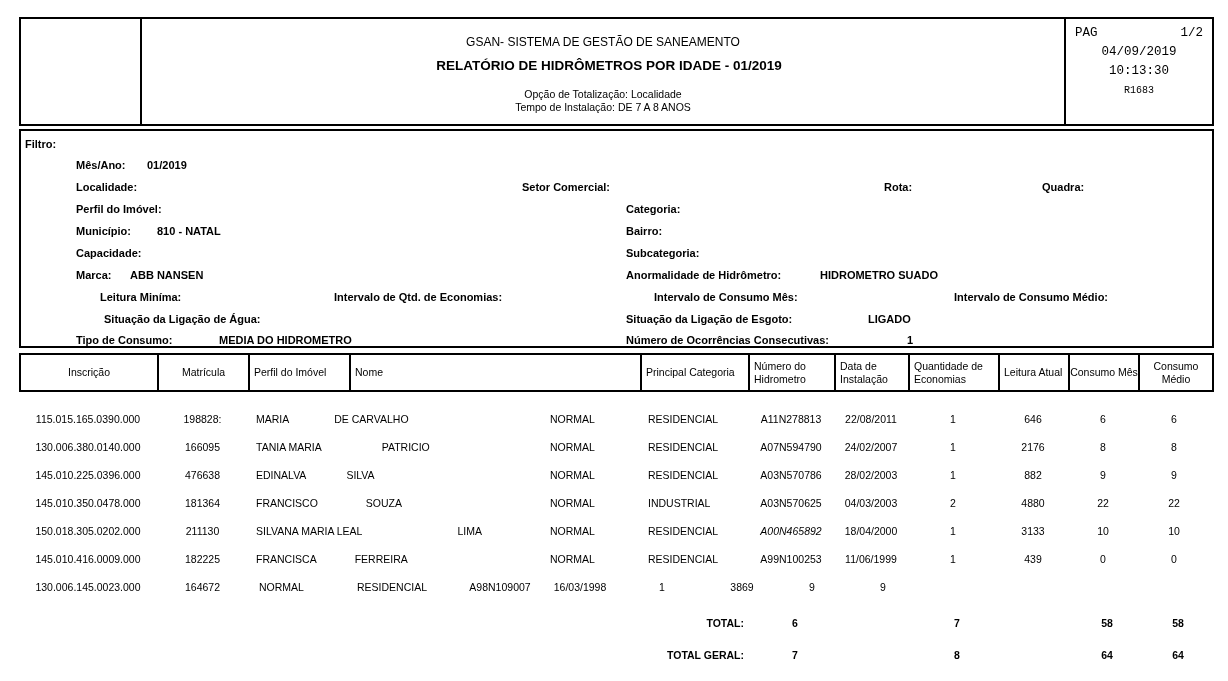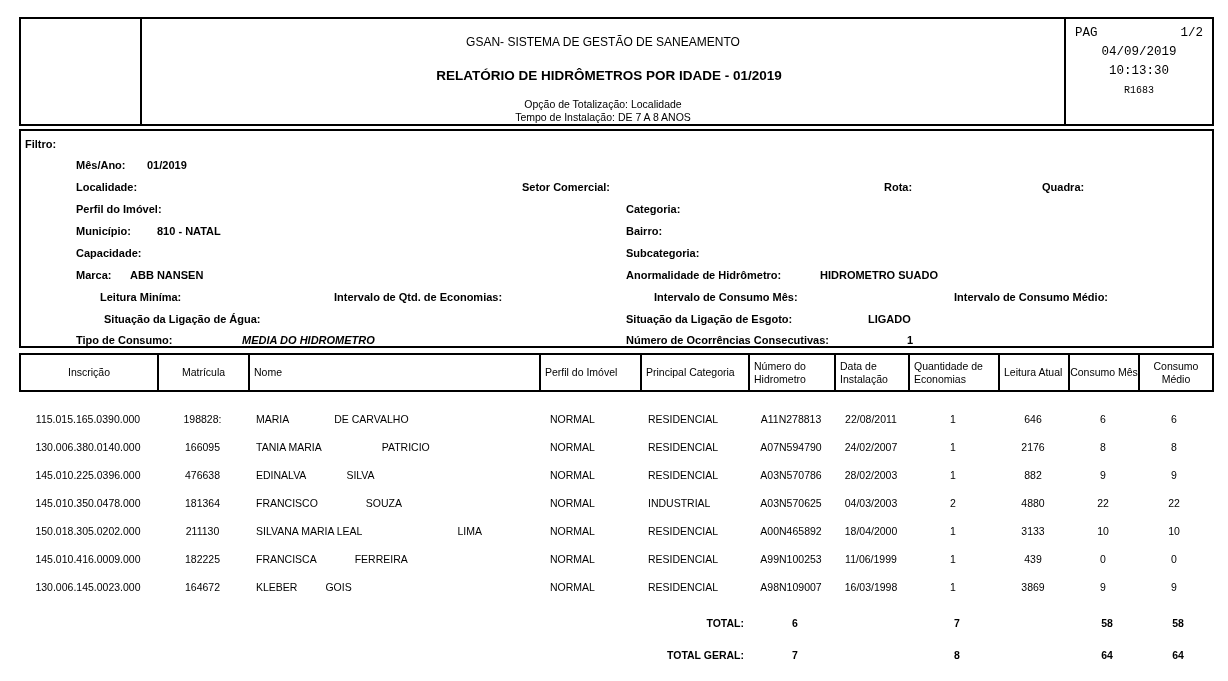--- a/index.html
+++ b/index.html
@@ -10,21 +10,21 @@
            border:2px solid #000;box-sizing:border-box;}
   .logo-cell{position:absolute;left:0;top:0;bottom:0;width:119px;border-right:2px solid #000;}
   .pag-box{position:absolute;right:0;top:0;bottom:0;width:146px;border-left:2px solid #000;
            font-family:"Liberation Mono",monospace;font-size:12.5px;}
   .pag-line1{display:flex;justify-content:space-between;padding:7px 9px 0 9px;}
   .pag-date{text-align:center;margin-top:5px;}
   .pag-time{text-align:center;margin-top:5px;}
   .pag-code{text-align:center;margin-top:7px;font-size:10px;}
   .titles{position:absolute;left:119px;right:146px;top:0;text-align:center;}
   .t-sys{margin-top:16px;font-size:12px;}
-  .t-rep{margin-top:19px;font-size:13.5px;font-weight:bold;padding-left:12px;}
+  .t-rep{margin-top:9px;font-size:13.5px;font-weight:bold;padding-left:12px;}
   .t-sub1{margin-top:15px;font-size:10.5px;}
   .t-sub2{margin-top:1px;font-size:10.5px;}
   
   .filter-box{position:absolute;left:19px;top:129px;width:1195px;height:219px;
               border:2px solid #000;box-sizing:border-box;font-size:11px;font-weight:bold;}
   .f-abs{position:absolute;white-space:nowrap;}
   
   .thead{position:absolute;left:19px;top:353px;width:1195px;height:39px;
          border:2px solid #000;box-sizing:border-box;display:flex;font-size:10.5px;}
   .th{border-right:2px solid #000;box-sizing:border-box;display:flex;align-items:center;
@@ -88,37 +88,37 @@
       <span class="f-abs" style="left: 605px; top: 138px;">Anormalidade de Hidrômetro:</span>
       <span class="f-abs" style="left: 799px; top: 138px;">HIDROMETRO SUADO</span>
       <span class="f-abs" style="left: 79px; top: 160px;">Leitura Miníma:</span>
       <span class="f-abs" style="left: 313px; top: 160px;">Intervalo de Qtd. de Economias:</span>
       <span class="f-abs" style="left: 633px; top: 160px;">Intervalo de Consumo Mês:</span>
       <span class="f-abs" style="left: 933px; top: 160px;">Intervalo de Consumo Médio:</span>
       <span class="f-abs" style="left: 55px; top: 182px; margin-left: 28px;">Situação da Ligação de Água:</span>
       <span class="f-abs" style="left: 605px; top: 182px;">Situação da Ligação de Esgoto:</span>
       <span class="f-abs" style="left: 847px; top: 182px;">LIGADO</span>
       <span class="f-abs" style="left: 55px; top: 203px;">Tipo de Consumo:</span>
-      <span class="f-abs" style="left: 221px; top: 203px; font-style: italic;">MEDIA DO HIDROMETRO</span>
+      <span class="f-abs" style="left: 198px; top: 203px;">MEDIA DO HIDROMETRO</span>
       <span class="f-abs" style="left: 605px; top: 203px;">Número de Ocorrências Consecutivas:</span>
       <span class="f-abs" style="left: 886px; top: 203px;">1</span>
     </div>
 
   <div class="thead">
       <div class="th al-c" style="width: 138px;">
         <span>Inscrição</span>
       </div>
       <div class="th al-c" style="width: 91px;">
         <span>Matrícula</span>
       </div>
+      <div class="th al-l" style="width: 101px;">
+        <span>Perfil do Imóvel</span>
+      </div>
       <div class="th al-l" style="width: 291px;">
         <span>Nome</span>
-      </div>
-      <div class="th al-l" style="width: 101px;">
-        <span>Perfil do Imóvel</span>
       </div>
       <div class="th al-l" style="width: 108px;">
         <span>Principal Categoria</span>
       </div>
       <div class="th al-l" style="width: 86px;">
         <span>Número do Hidrometro</span>
       </div>
       <div class="th al-l" style="width: 74px;">
         <span>Data de Instalação</span>
       </div>
@@ -208,21 +208,21 @@
       <div class="tr">
         <div class="td al-c" style="width: 138px;">150.018.305.0202.000</div>
         <div class="td al-c" style="width: 91px;">211130</div>
         <div class="td name-cell" style="width: 291px;">
           <span>SILVANA MARIA LEAL</span>
           <span class="name-gap" style="width: 95px;"></span>
           <span>LIMA</span>
         </div>
         <div class="td pl11" style="width: 101px;">NORMAL</div>
         <div class="td pl8" style="width: 108px;">RESIDENCIAL</div>
-        <div class="td al-c" style="width: 86px;">A00N465892</div>
+        <div class="td al-c" style="width: 86px; font-style: italic;">A00N465892</div>
         <div class="td al-c" style="width: 74px;">18/04/2000</div>
         <div class="td al-c" style="width: 90px;">1</div>
         <div class="td al-c" style="width: 70px;">3133</div>
         <div class="td al-c" style="width: 70px;">10</div>
         <div class="td al-c" style="width: 72px;">10</div>
       </div>
       <div class="tr">
         <div class="td al-c" style="width: 138px;">145.010.416.0009.000</div>
         <div class="td al-c" style="width: 91px;">182225</div>
         <div class="td name-cell" style="width: 291px;">
@@ -235,25 +235,20 @@
         <div class="td al-c" style="width: 86px;">A99N100253</div>
         <div class="td al-c" style="width: 74px; margin-top: 15px;">11/06/1999</div>
         <div class="td al-c" style="width: 90px;">1</div>
         <div class="td al-c" style="width: 70px;">439</div>
         <div class="td al-c" style="width: 70px;">0</div>
         <div class="td al-c" style="width: 72px;">0</div>
       </div>
       <div class="tr">
         <div class="td al-c" style="width: 138px;">130.006.145.0023.000</div>
         <div class="td al-c" style="width: 91px;">164672</div>
-        <div class="td name-cell" style="width: 291px;">
-          <span>KLEBER</span>
-          <span class="name-gap" style="width: 28px;"></span>
-          <span>GOIS</span>
-        </div>
         <div class="td pl11" style="width: 101px;">NORMAL</div>
         <div class="td pl8" style="width: 108px;">RESIDENCIAL</div>
         <div class="td al-c" style="width: 86px;">A98N109007</div>
         <div class="td al-c" style="width: 74px;">16/03/1998</div>
         <div class="td al-c" style="width: 90px;">1</div>
         <div class="td al-c" style="width: 70px;">3869</div>
         <div class="td al-c" style="width: 70px;">9</div>
         <div class="td al-c" style="width: 72px;">9</div>
       </div>
       <div class="tr total" style="margin-top: 6px;">

